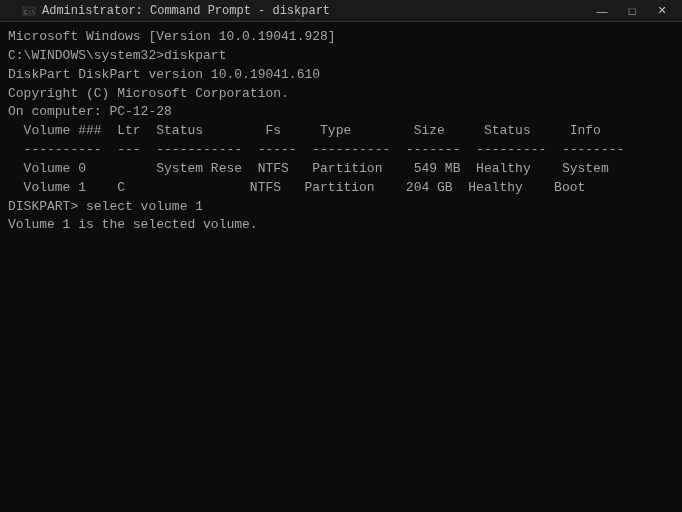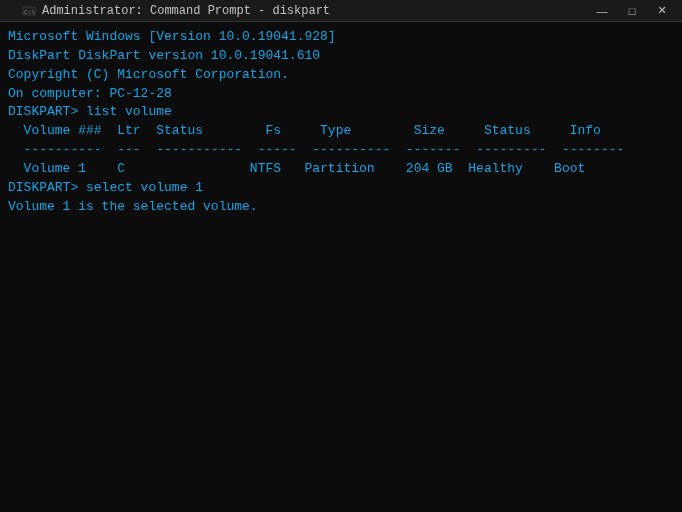--- a/index.html
+++ b/index.html
@@ -70,21 +70,21 @@
     }
 
     
     .terminal::-webkit-scrollbar { width: 14px; }
     .terminal::-webkit-scrollbar-track { background: #1a1a1a; }
     .terminal::-webkit-scrollbar-thumb { background: #555; }
 
     .line {
       line-height: 1.45;
       white-space: pre;
-      color: #0ea5e9;
+      color: #a3a3a3;
     }
   </style>
 </head>
 <body>
 
 <div class="titlebar">
   <div class="titlebar-left">
     <div class="titlebar-icon">
       <svg width="14" height="14" viewBox="0 0 14 14">
         <rect width="14" height="14" fill="#1a1a1a"></rect>
@@ -98,30 +98,31 @@
     <button class="titlebar-btn">—</button>
     <button class="titlebar-btn">□</button>
     <button class="titlebar-btn close">✕</button>
   </div>
 </div>
 
 <div class="terminal" id="terminal">
   <div id="terminal-lines">
       <div class="line">Microsoft Windows [Version 10.0.19041.928]</div>
       <div class="line"></div>
+      <div class="line">C:\WINDOWS\system32&gt;diskpart</div>
       <div class="line"></div>
       <div class="line">DiskPart DiskPart version 10.0.19041.610</div>
       <div class="line"></div>
       <div class="line">Copyright (C) Microsoft Corporation.</div>
       <div class="line">On computer: PC-12-28</div>
       <div class="line"></div>
-      <div class="line">DISKPART&gt; list volume</div>
       <div class="line"></div>
       <div class="line">  Volume ###  Ltr  Status        Fs     Type        Size     Status     Info</div>
       <div class="line">  ----------  ---  -----------  -----  ----------  -------  ---------  --------</div>
+      <div class="line">  Volume 0         System Rese  NTFS   Partition    549 MB  Healthy    System</div>
       <div class="line">  Volume 1    C                NTFS   Partition    204 GB  Healthy    Boot</div>
       <div class="line"></div>
       <div class="line">DISKPART&gt; select volume 1</div>
       <div class="line"></div>
       <div class="line">Volume 1 is the selected volume.</div>
       <div class="line"></div>
       <div class="line"></div>
       <div class="line"></div>
       <div class="line"></div>
       <div class="line"></div>

